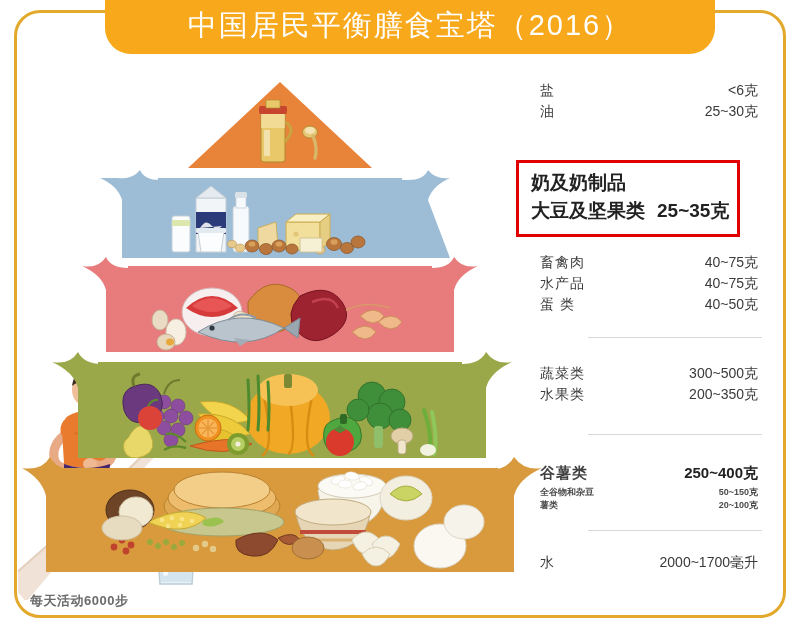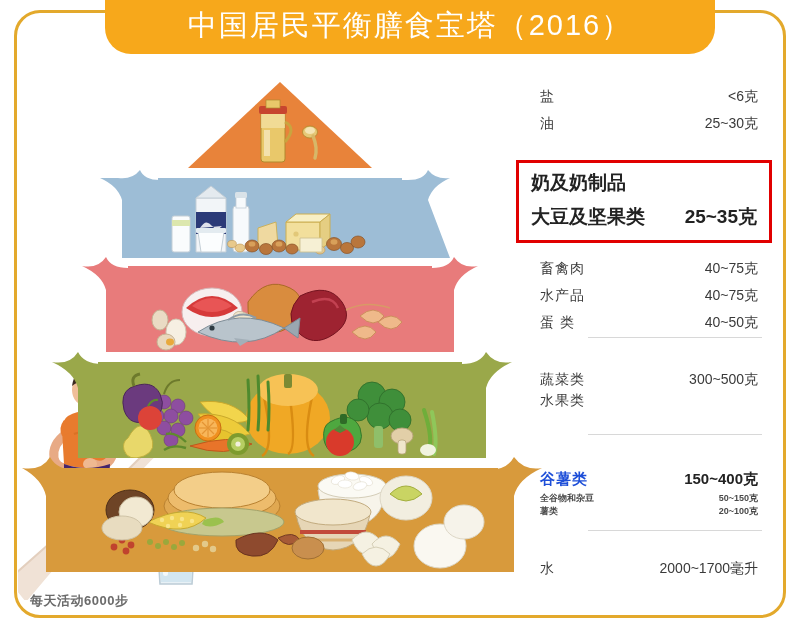--- a/index.html
+++ b/index.html
@@ -29,41 +29,41 @@
     white-space:nowrap;line-height:1;
   }
 
   
   .info{
     position:absolute;left:540px;top:82px;width:232px;height:520px;
     z-index:14;
   }
   .row{display:flex;align-items:baseline;color:#3a3a3a;}
   .row .nm{width:96px;flex:none;font-size:14px;letter-spacing:1px;}
-  .row .vl{flex:1;text-align:right;font-size:14px;padding-right:14px;white-space:nowrap;margin-top:6px;}
+  .row .vl{flex:1;text-align:right;font-size:14px;padding-right:14px;white-space:nowrap;}
 
   .grp{position:absolute;left:0;width:232px;}
   .grp .row{margin-bottom:3px;}
 
   .divider{position:absolute;left:48px;width:174px;height:1px;background:#d8d8d8;}
 
   
   .redbox{
-    position:absolute;left:-24px;top:78px;width:256px;
+    position:absolute;left:-24px;top:78px;width:224px;
     border:3px solid #E10000;background:#ffffff;
     padding:7px 0 8px 0;box-sizing:border-box;z-index:16;
   }
   .redbox .row{margin-bottom:2px;}
   .redbox .row .nm{width:126px;padding-left:12px;font-size:19px;font-weight:bold;color:#222;letter-spacing:0px;}
   .redbox .row .vl{font-size:19px;font-weight:bold;color:#222;padding-right:12px;}
 
   .sub{display:flex;align-items:baseline;color:#4a4a4a;}
   .sub .nm{width:96px;flex:none;font-size:9px;font-weight:bold;letter-spacing:0;}
   .sub .vl{flex:1;text-align:right;font-size:9px;font-weight:bold;padding-right:14px;white-space:nowrap;}
-  .grp .row.big .nm{font-size:15px;font-weight:bold;color:#1d4ed8;}
+  .grp .row.big .nm{font-size:15px;font-weight:bold;color:#404040;}
   .grp .row.big .vl{font-size:15px;font-weight:bold;color:#222;}
 
   
   .pyr{position:absolute;left:0;top:70px;width:560px;height:540px;z-index:10;}
 
   
   .road{position:absolute;left:18px;top:370px;width:220px;height:230px;z-index:4;overflow:hidden;}
 
   
   .runner{position:absolute;left:30px;top:360px;width:110px;height:200px;z-index:8;}
@@ -460,28 +460,29 @@
     </div>
     <div class="divider" style="top:255px;"></div>
 
     <div class="grp" style="top:283px;">
       <div class="row">
         <span class="nm">蔬菜类</span>
         <span class="vl">300~500克</span>
       </div>
       <div class="row">
         <span class="nm">水果类</span>
+        <span class="vl">200~350克</span>
       </div>
     </div>
     <div class="divider" style="top:352px;"></div>
 
     <div class="grp" style="top:382px;">
       <div class="row big">
         <span class="nm">谷薯类</span>
-        <span class="vl">150~400克</span>
+        <span class="vl">250~400克</span>
       </div>
       <div class="sub">
         <span class="nm">全谷物和杂豆</span>
         <span class="vl">50~150克</span>
       </div>
       <div class="sub">
         <span class="nm">薯类</span>
         <span class="vl">20~100克</span>
       </div>
     </div>

